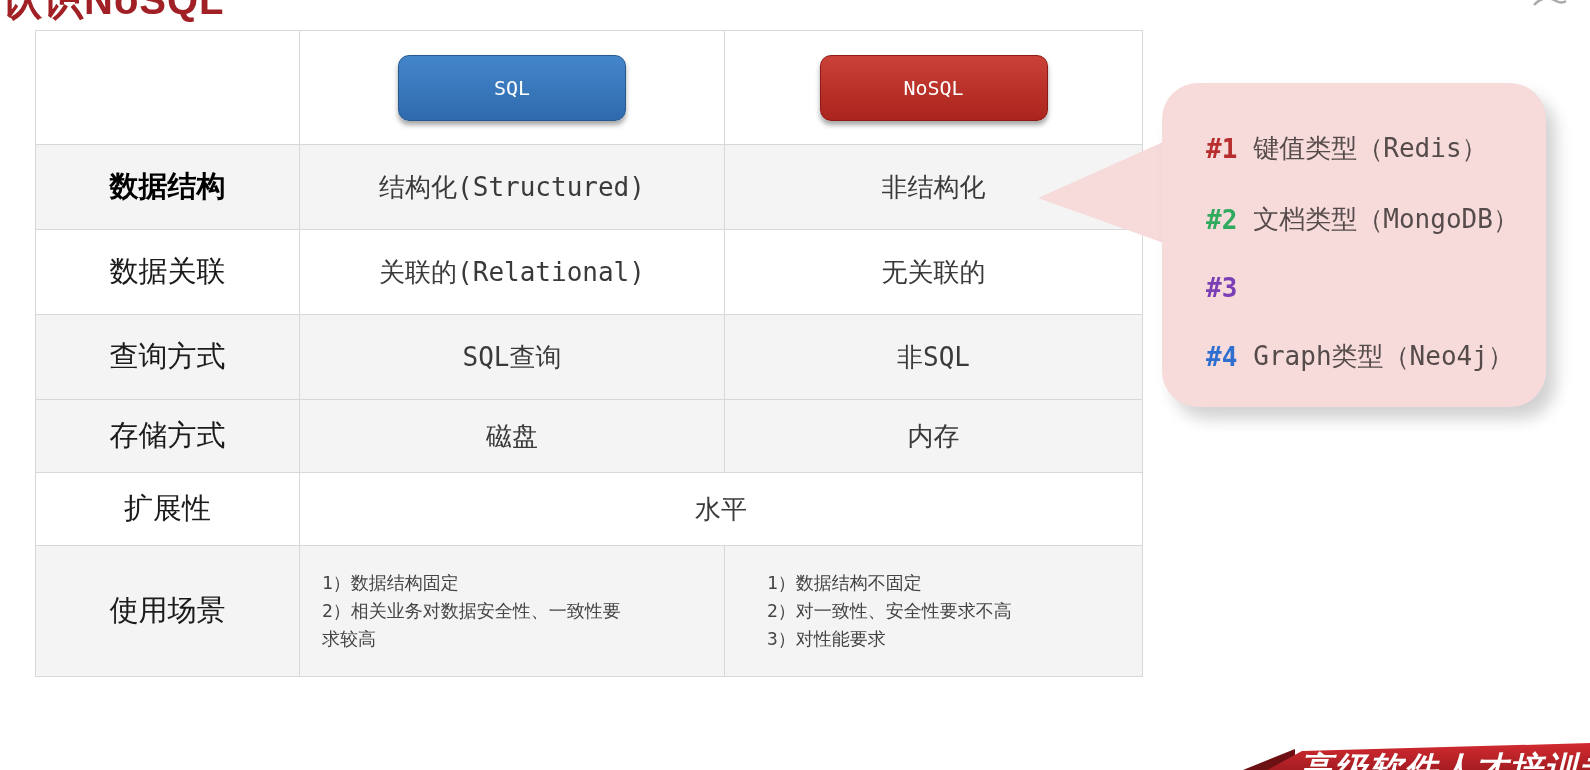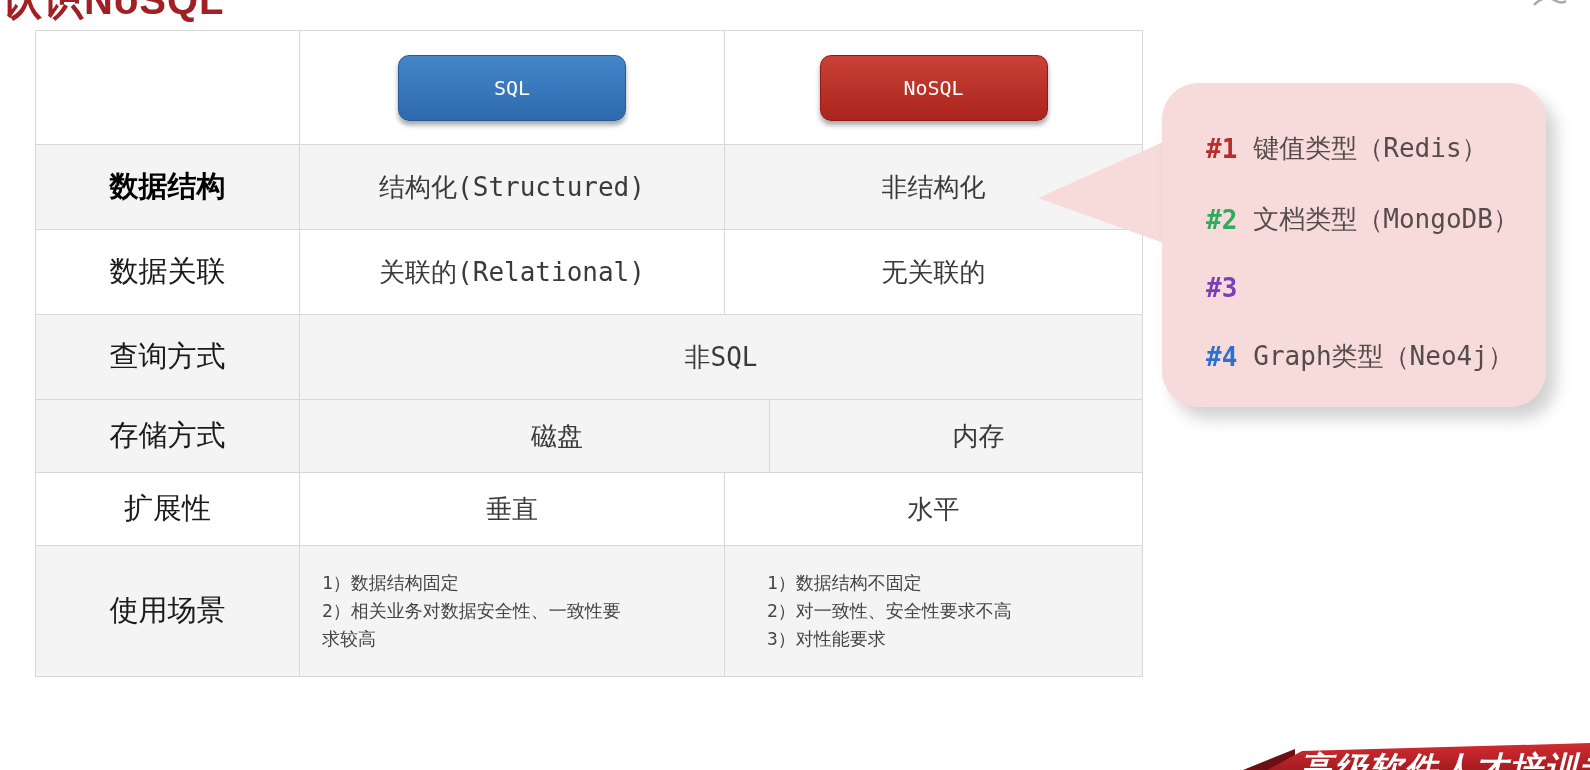--- a/index.html
+++ b/index.html
@@ -106,30 +106,30 @@
           <div class="tcell col-sql val">结构化(Structured)</div>
           <div class="tcell col-nosql val">非结构化</div>
         </div>
         <div class="trow" style="height: 85px;">
           <div class="tcell col-label label">数据关联</div>
           <div class="tcell col-sql val">关联的(Relational)</div>
           <div class="tcell col-nosql val">无关联的</div>
         </div>
         <div class="trow stripe" style="height: 85px;">
           <div class="tcell col-label label">查询方式</div>
+          <div class="tcell col-sql val">SQL查询</div>
           <div class="tcell col-nosql val">非SQL</div>
         </div>
-        <div class="trow stripe" style="height: 73px; gap: 45px;">
+        <div class="trow stripe" style="height: 73px;">
           <div class="tcell col-label label">存储方式</div>
           <div class="tcell col-sql val">磁盘</div>
           <div class="tcell col-nosql val">内存</div>
         </div>
         <div class="trow" style="height: 73px;">
           <div class="tcell col-label label">扩展性</div>
-          <div class="tcell col-sql val">垂直</div>
           <div class="tcell col-nosql val">水平</div>
         </div>
         <div class="trow stripe" style="height: 130px;">
           <div class="tcell col-label label">使用场景</div>
           <div class="tcell col-sql val lines">
             <div class="linewrap">
               <div>1）数据结构固定</div>
               <div>2）相关业务对数据安全性、一致性要求较高</div>
             </div>
           </div>

